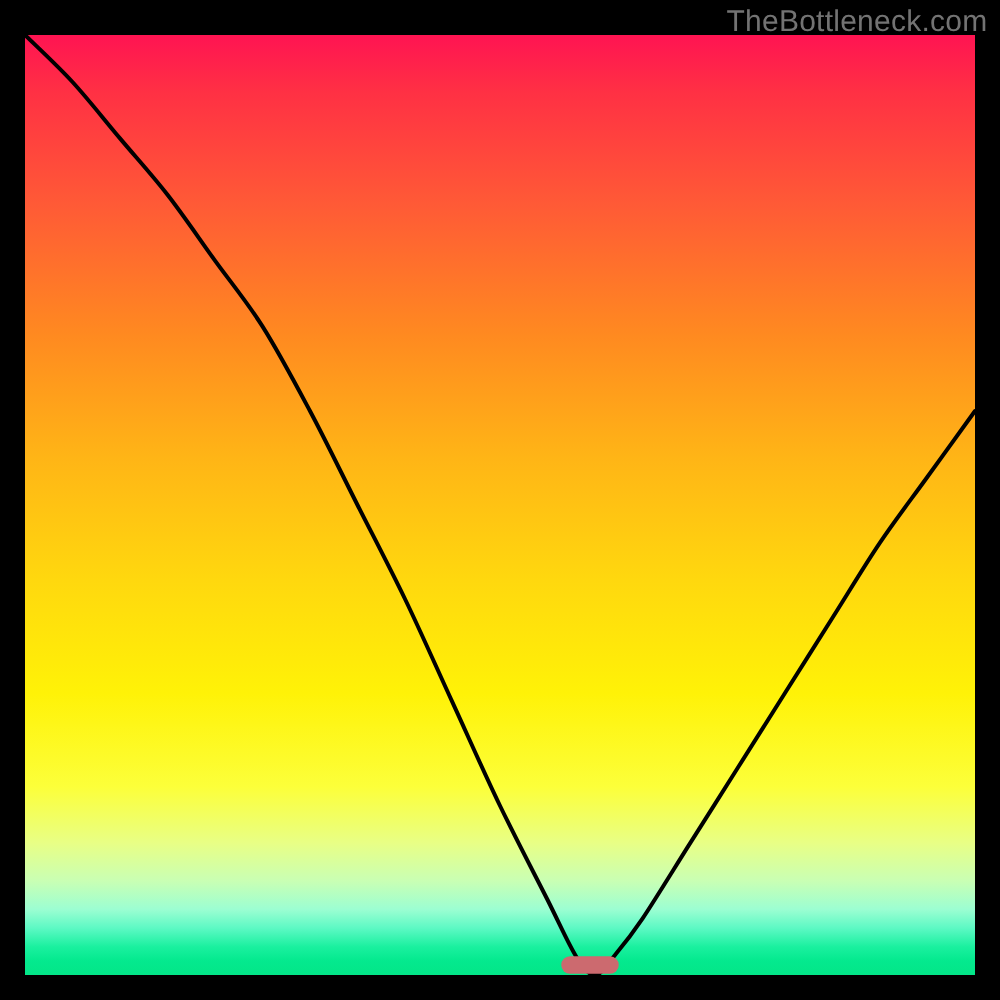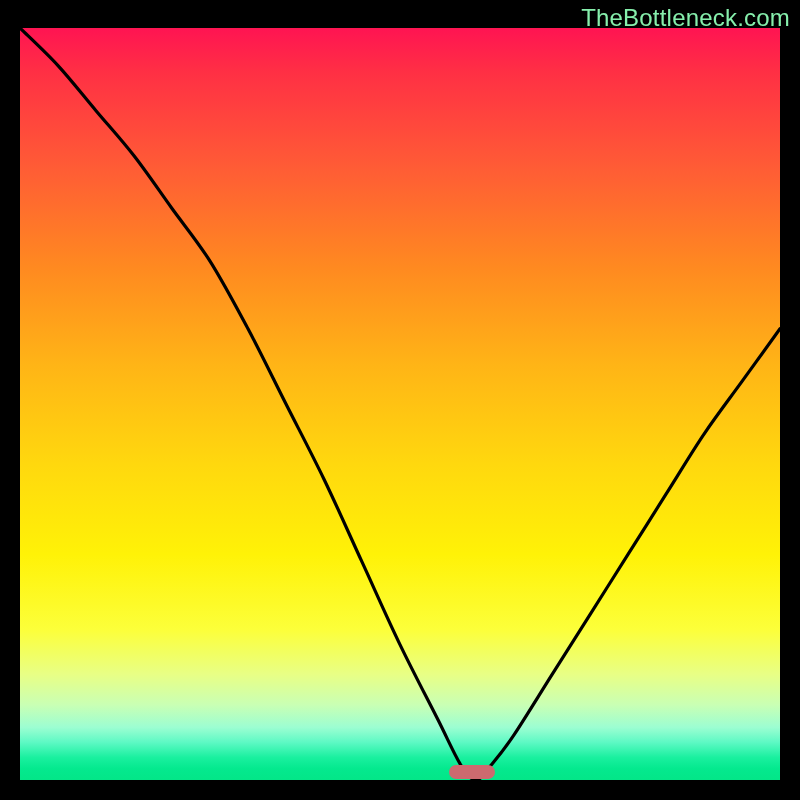--- a/index.html
+++ b/index.html
@@ -14,21 +14,21 @@
   .frame {
     position: relative;
     width: 800px;
     height: 800px;
     background: #000;
   }
   .watermark {
     position: absolute;
     top: 4px;
     right: 10px;
-    color: #86efac;
+    color: #737373;
     font-size: 24px;
     font-weight: 500;
     letter-spacing: 0.2px;
     z-index: 10;
   }
   .plot {
     position: absolute;
     left: 20px;
     top: 28px;
     width: 760px;

